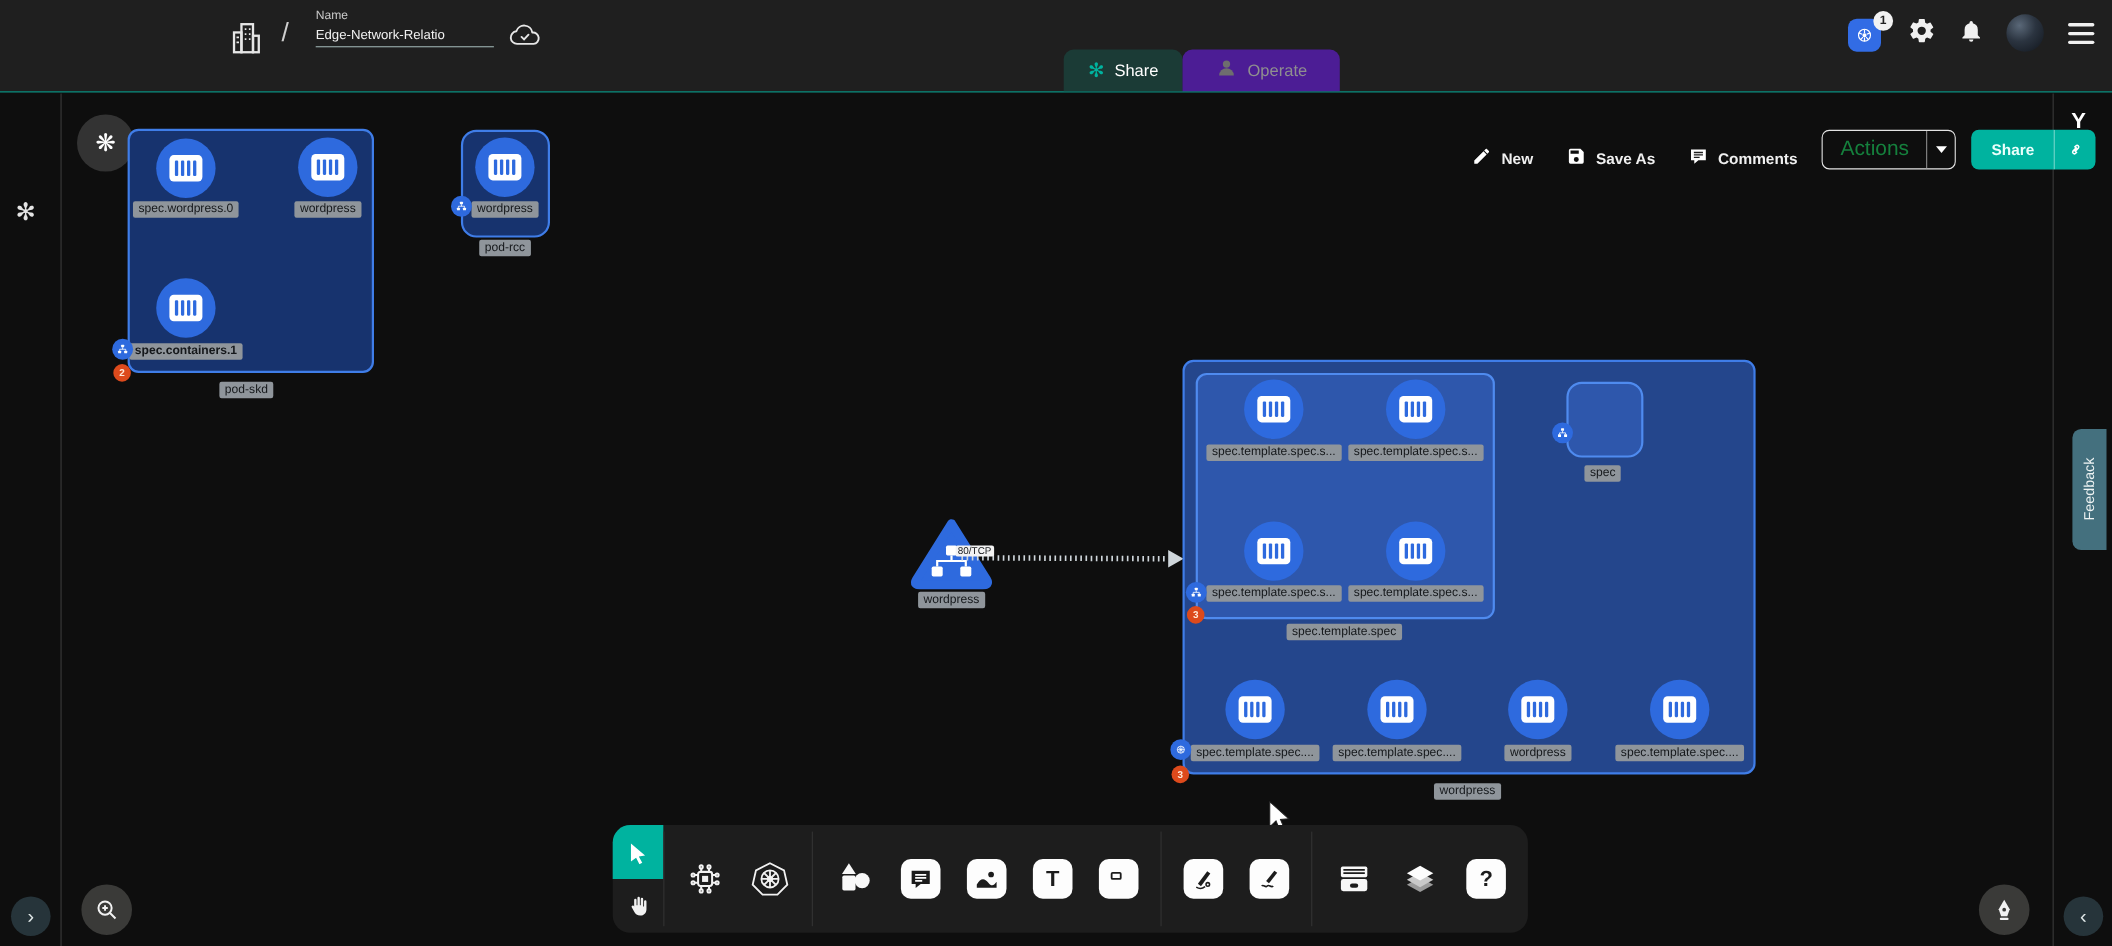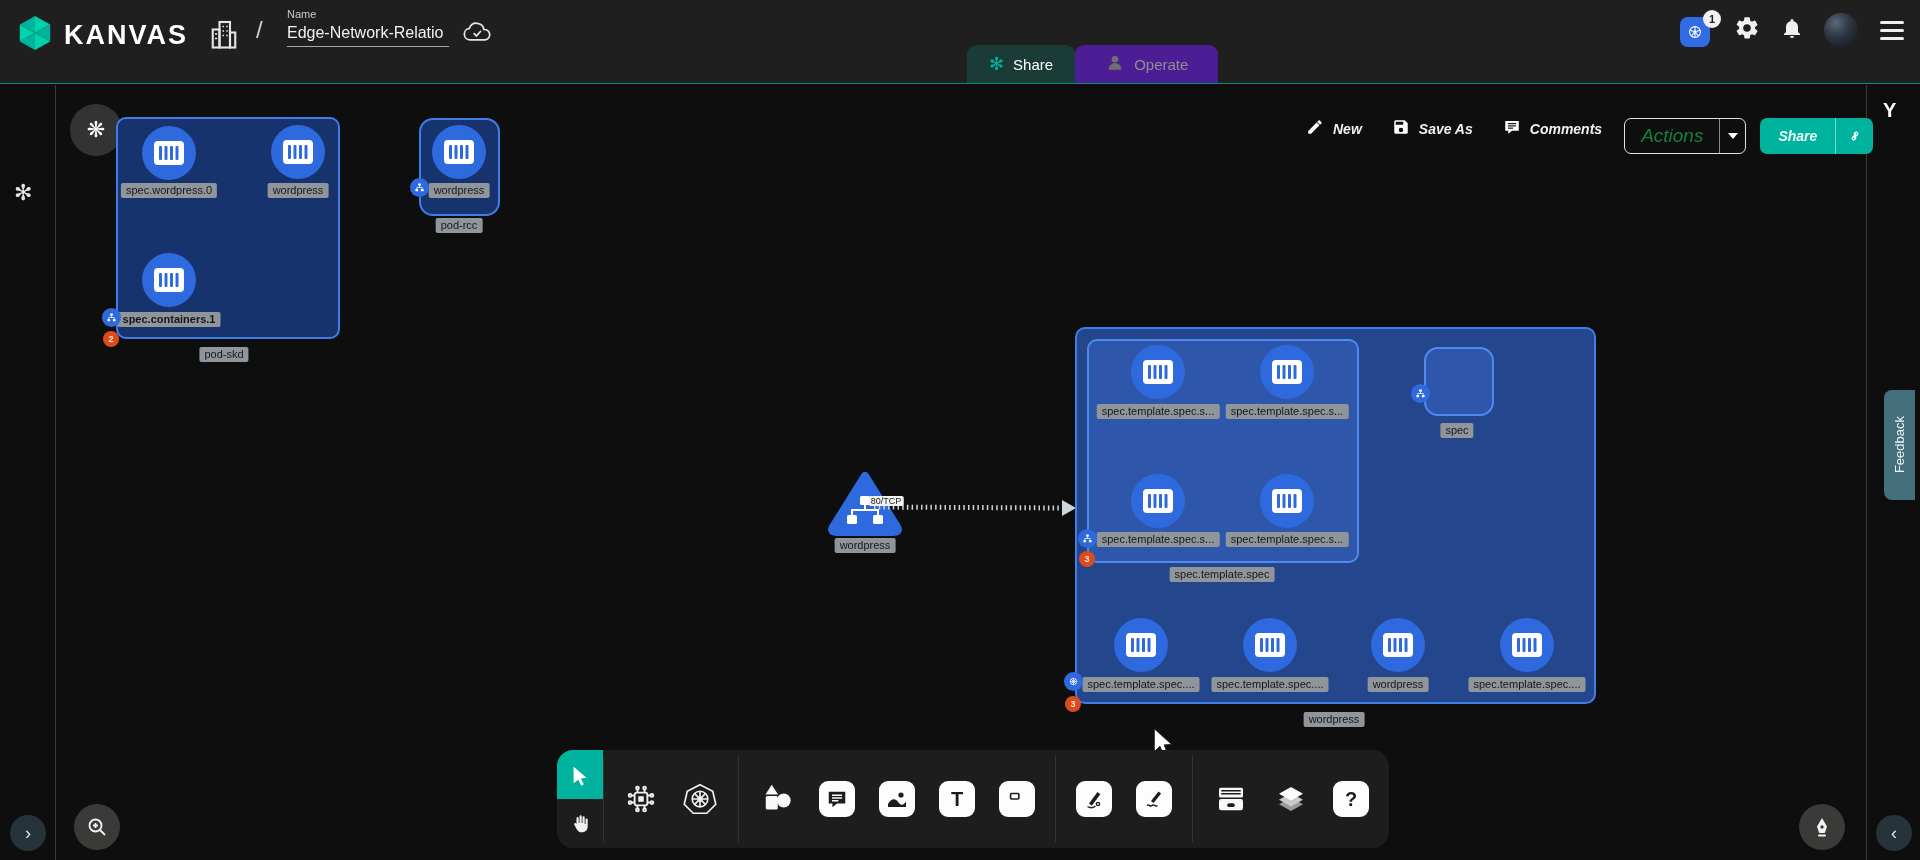--- a/index.html
+++ b/index.html
@@ -11,21 +11,21 @@
   
   .topbar { position:absolute; left:0; top:0; width:1920px; height:84px;
     background:#1f1f1f; border-bottom:1px solid rgba(0,179,159,.75); }
   .brand { position:absolute; left:16px; top:14px; display:flex; align-items:center; gap:10px; }
   .brand-text { font-size:27px; font-weight:bold; letter-spacing:2px; color:#fff; }
   .org-icon { position:absolute; left:206px; top:16px; }
   .crumb-slash { position:absolute; left:256px; top:16px; font-size:24px; color:#cfcfcf; font-weight:300; }
   .name-block { position:absolute; left:287px; top:8px; }
   .name-label { font-size:11px; color:#c9c9c9; }
   .name-input { width:162px; margin-top:2px; background:transparent; border:none;
-    border-bottom:1px solid #9bb0ae; color:#f0f0f0; font-size:16px; padding:2px 0 4px 0;
+    border-bottom:1px solid #9bb0ae; color:#f0f0f0; font-size:12px; padding:2px 0 4px 0;
     font-family:"Liberation Sans", sans-serif; }
   .cloud-icon { position:absolute; left:462px; top:20px; }
   .top-right { position:absolute; right:14px; top:13px; display:flex; align-items:center; gap:20px; }
   .ctx-wrap { position:relative; width:34px; height:34px; }
   .ctx-hex { width:30px; height:30px; margin-top:4px; border-radius:8px; background:#326CE5;
     display:flex; align-items:center; justify-content:center; }
   .ctx-badge { position:absolute; right:-7px; top:-3px; width:18px; height:18px; border-radius:50%;
     background:#f2f2f2; color:#222; font-size:11px; font-weight:bold;
     display:flex; align-items:center; justify-content:center; }
   .avatar { width:34px; height:34px; border-radius:50%;
@@ -44,21 +44,21 @@
   .rail-right { position:absolute; left:1866px; top:85px; width:54px; height:775px; border-left:1px solid #3a3a3a; }
   .rail-spiral { position:absolute; left:14px; top:95px; font-size:22px; color:#e4e4e4; }
   .round-btn { position:absolute; border-radius:50%; display:flex; align-items:center; justify-content:center; }
   .btn-slate { background:#26343a; color:#dfe7e7; }
   .btn-gray { background:#3a3a38; color:#f2f2f2; }
   .y-icon { position:absolute; left:16px; top:14px; font-size:20px; font-weight:bold; color:#fff; }
   .feedback { position:absolute; left:1884px; top:390px; width:31px; height:110px; background:#44707e;
     border-radius:8px 0 0 8px; display:flex; align-items:center; justify-content:center; }
   .feedback span { writing-mode:vertical-rl; transform:rotate(180deg); color:#eef3f3; font-size:13px; }
   
-  .act-row { position:absolute; left:1298px; top:118px; height:36px; display:flex; align-items:flex-start; gap:14px;font-style:italic; }
+  .act-row { position:absolute; left:1330px; top:118px; height:36px; display:flex; align-items:flex-end; gap:14px; }
   .act-item { display:flex; align-items:center; gap:9px; font-size:14px; font-weight:bold; color:#f0f0f0; padding:0 8px; }
   .btn-actions { display:flex; align-items:center; height:36px; border:1px solid #e3e3e3; border-radius:7px; overflow:hidden; }
   .btn-actions .lbl { padding:0 16px; font-size:19px; color:#15803d; }
   .btn-actions .caret-cell { width:26px; height:36px; border-left:1px solid #8a8a8a;
     display:flex; align-items:center; justify-content:center; }
   .caret { width:0; height:0; border-left:5px solid transparent; border-right:5px solid transparent; border-top:6px solid #fff; }
   .btn-share { display:flex; align-items:center; height:36px; background:#00B39F; border-radius:7px; overflow:hidden; }
   .btn-share .lbl { padding:0 18px; font-size:14px; font-weight:bold; color:#eafffb; }
   .btn-share .link-cell { width:38px; height:36px; border-left:1px solid rgba(255,255,255,.45);
     display:flex; align-items:center; justify-content:center; }
@@ -91,36 +91,20 @@
   .tool { display:flex; align-items:center; justify-content:center; }
   
   .mouse { position:absolute; left:1150px; top:728px; }
 </style>
 </head>
 <body>
 
 <div id="app">
 
   <div class="topbar">
-    <div class="brand">
-      <span>
-        <svg width="38" height="38" viewBox="0 0 40 40">
-            <g>
-          <polygon points="20,2 36,11 36,29 20,38 4,29 4,11" fill="none"></polygon>
-          <polygon points="20,2 36,11 20,20" fill="#00D3A9"></polygon>
-          <polygon points="36,11 36,29 20,20" fill="#00B39F"></polygon>
-          <polygon points="36,29 20,38 20,20" fill="#00D3A9"></polygon>
-          <polygon points="20,38 4,29 20,20" fill="#00B39F"></polygon>
-          <polygon points="4,29 4,11 20,20" fill="#00D3A9"></polygon>
-          <polygon points="4,11 20,2 20,20" fill="#00B39F"></polygon>
-        </g>
-          </svg>
-      </span>
-      <span class="brand-text">KANVAS</span>
-    </div>
 
     <span class="org-icon">
       <svg width="36" height="36" viewBox="0 0 24 24" fill="none" stroke="#e6e6e6" stroke-width="1.4">
         <rect x="9" y="4" width="7" height="17"></rect>
           <rect x="4.5" y="9" width="4.5" height="12"></rect>
           <rect x="16" y="11" width="3.5" height="10"></rect>
         <path d="M11 7h1M13.5 7h1M11 10h1M13.5 10h1M11 13h1M13.5 13h1M6 12h1.5M6 15h1.5" stroke-width="1.1"></path>
       </svg>
     </span>
     <span class="crumb-slash">/</span>

